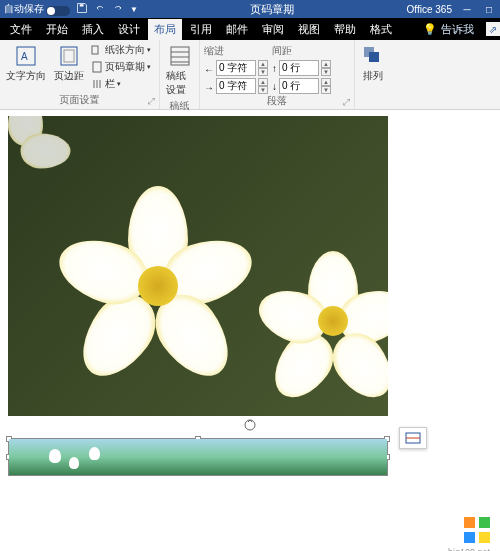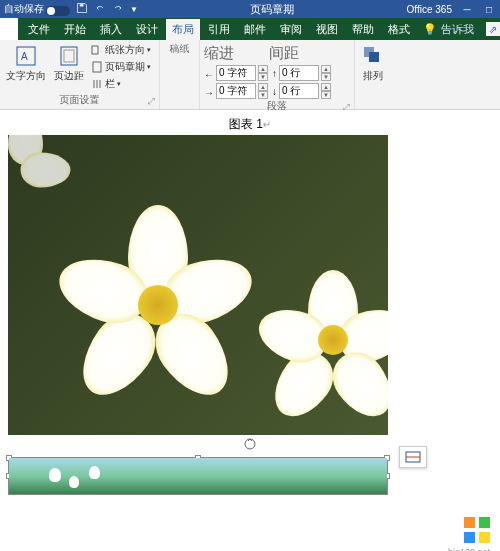--- a/index.html
+++ b/index.html
@@ -9,21 +9,21 @@
     .titlebar .autosave { display: flex; align-items: flex-end; gap: 2px; }
     .titlebar .toggle { width: 24px; height: 10px; background: #1e3f6f; border-radius: 5px; position: relative; }
     .titlebar .toggle::after { content: ''; position: absolute; width: 8px; height: 8px; background: #fff; border-radius: 50%; top: 1px; left: 1px; }
     .titlebar .qat { display: flex; gap: 6px; margin-left: 6px; align-items: center; }
     .titlebar .qat svg { width: 12px; height: 12px; fill: #fff; }
     .titlebar .title { flex: 1; text-align: center; font-size: 11px; }
     .titlebar .office-label { font-size: 10px; margin-right: 8px; }
     .titlebar .wincontrols { display: flex; gap: 8px; }
     .titlebar .wincontrols span { width: 14px; text-align: center; cursor: pointer; }
     
-    .tabs { height: 22px; background: #14532d; display: flex; align-items: center; padding-left: 4px; gap: 2px; margin-left: 18px; }
+    .tabs { height: 22px; background: #000000; display: flex; align-items: center; padding-left: 4px; gap: 2px; }
     .tab { color: #fff; font-size: 11px; padding: 3px 6px; cursor: pointer; }
     .tab.active { background: #f3f3f3; color: #2b579a; }
     .tab.format { color: #fff; }
     .tell-me { margin-left: auto; display: flex; align-items: center; gap: 4px; color: #cfe0f5; font-size: 11px; padding-right: 6px; }
     .share-icon { width: 14px; height: 14px; background: #f3f3f3; color: #2b579a; font-size: 10px; display: flex; align-items: center; justify-content: center; margin-left: 4px; }
     
     .ribbon { height: 70px; background: #f3f3f3; border-bottom: 1px solid #d4d4d4; display: flex; }
     .ribbon-group { border-right: 1px solid #e1e1e1; padding: 2px 4px; display: flex; flex-direction: column; }
     .ribbon-group .group-content { flex: 1; display: flex; align-items: flex-start; gap: 4px; }
     .ribbon-group .group-label { text-align: center; font-size: 10px; color: #666; height: 14px; position: relative; }
@@ -151,28 +151,39 @@
             </svg>
             <span>栏</span>
             <span style="font-size:7px">▾</span>
           </div>
       </div>
     </div>
     <div class="group-label"><span>页面设置</span><span class="launcher">⤢</span></div>
   </div>
 
   <div class="ribbon-group" style="width:40px">
+    <div class="group-content">
+      <div class="big-button">
+        <svg viewBox="0 0 24 24">
+            <rect x="3" y="3" width="18" height="18" fill="none" stroke="#666"></rect>
+            <line x1="3" y1="8" x2="21" y2="8" stroke="#666"></line>
+            <line x1="3" y1="13" x2="21" y2="13" stroke="#666"></line>
+            <line x1="3" y1="18" x2="21" y2="18" stroke="#666"></line>
+          </svg>
+        <span>稿纸设置</span>
+      </div>
+    </div>
     <div class="group-label">稿纸</div>
   </div>
 
   <div class="ribbon-group paragraph-group" style="width:155px">
     <div class="group-content" style="flex-direction:column;gap:2px;padding-top:2px">
-      <div style="display:flex;gap:12px;font-size:15px;color:#666">
+      <div style="display:flex;gap:12px;font-size:10px;color:#666">
           <span>缩进</span>
-          <span style="margin-left:23px">间距</span>
+          <span style="margin-left:36px">间距</span>
         </div>
       <div style="display:flex;gap:4px">
         <div class="spinner">
           <span>←</span>
           <input value="0 字符" style="">
           <div class="arrows">
               <span>▲</span>
               <span>▼</span>
             </div>
         </div>
@@ -215,21 +226,20 @@
             <rect x="8" y="8" width="10" height="10" fill="#2b579a"></rect>
           </svg>
         <span>排列</span>
       </div>
     </div>
     <div class="group-label"></div>
   </div>
 </div>
 
 <div class="doc-area">
-  <div class="caption"><span>图表</span> <span>1</span><span class="pmark">↵</span></div>
 
   <div class="photo1">
     <div class="flower" style="left:60px;top:80px;width:180px;height:180px">
       <div class="petal" style="left:60px;top:-10px;width:60px;height:90px;transform:rotate(0deg)"></div>
       <div class="petal" style="left:110px;top:30px;width:60px;height:90px;transform:rotate(72deg)"></div>
       <div class="petal" style="left:95px;top:95px;width:60px;height:90px;transform:rotate(144deg)"></div>
       <div class="petal" style="left:20px;top:95px;width:60px;height:90px;transform:rotate(216deg)"></div>
       <div class="petal" style="left:5px;top:30px;width:60px;height:90px;transform:rotate(288deg)"></div>
       <div class="flower-center" style="left:70px;top:70px;width:40px;height:40px"></div>
     </div>

